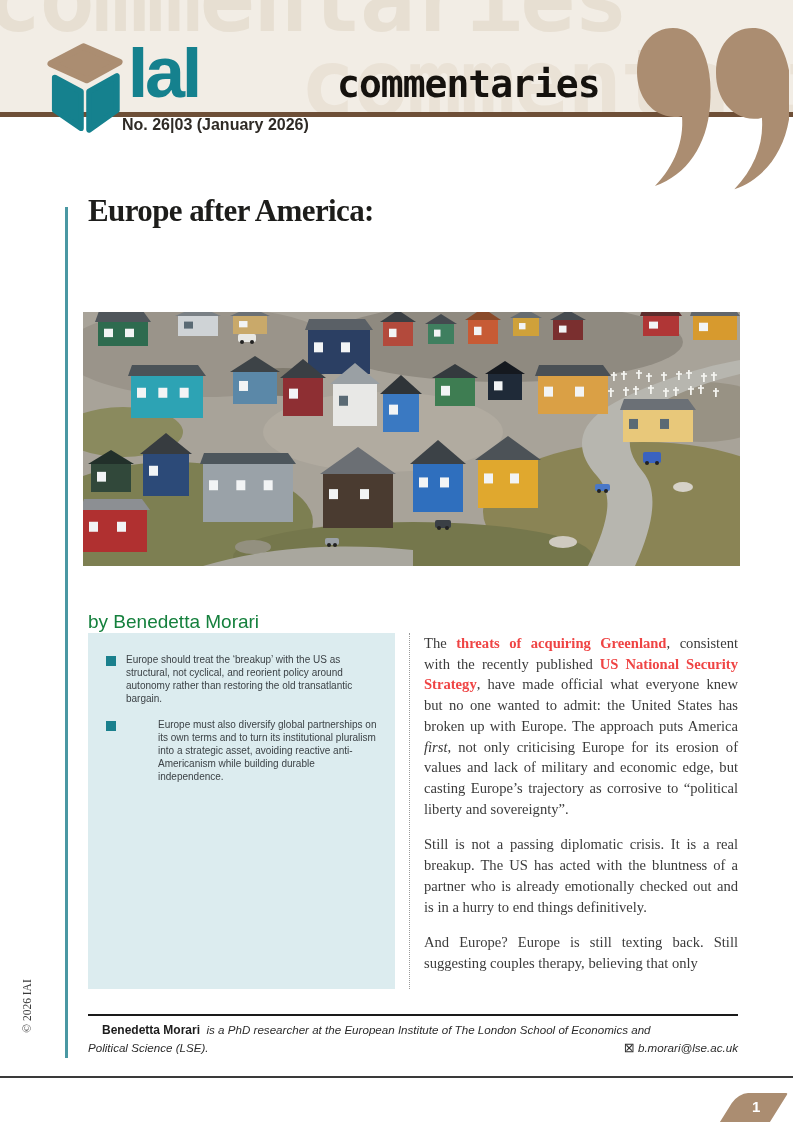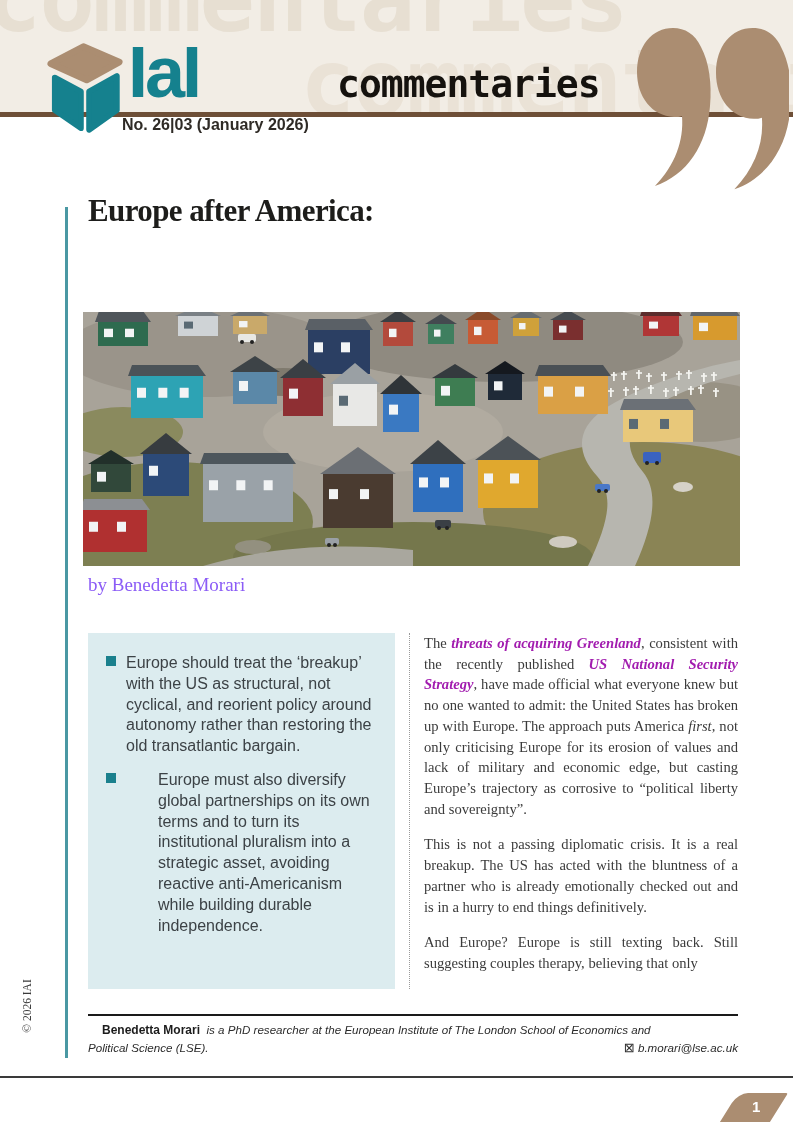--- a/index.html
+++ b/index.html
@@ -17,34 +17,34 @@
   .logo{position:absolute;left:44px;top:40px;z-index:3;}
   .logotext{position:absolute;left:128px;top:36px;font-size:72px;font-weight:bold;
             letter-spacing:-3px;color:#15818e;z-index:3;line-height:1;}
   .issue{position:absolute;left:122px;top:116px;font-size:16px;font-weight:bold;color:#2f2b26;z-index:3;}
   .quotes{position:absolute;left:637px;top:26px;z-index:3;}
   
   .tealrule{position:absolute;left:65px;top:207px;width:2.5px;height:851px;background:#4a98a3;}
   h1{position:absolute;left:88px;top:192px;margin:0;font-size:31px;line-height:37px;
      font-weight:bold;letter-spacing:-0.6px;color:#1d1d1b;font-family:Liberation Serif, serif;}
   .photo{position:absolute;left:83px;top:312px;}
-  .byline{position:absolute;left:88px;top:574px;font-family:Liberation Serif, serif;
-          font-size:19px;color:#8b5cf6;}
+  .byline{position:absolute;left:88px;top:611px;font-family:Liberation Sans, sans-serif;
+          font-size:19px;color:#15803d;}
   
   .columns{position:absolute;left:88px;top:633px;width:650px;display:flex;}
   .absbox{width:307px;flex:none;background:#dcecef;padding:20px 16px 18px 18px;box-sizing:border-box;}
   .absbox ul{list-style:none;margin:0;padding:0;}
-  .absbox li{display:flex;gap:10px;margin-bottom:13px;font-size:16px;line-height:1.3;color:#3c4246;}
+  .absbox li{display:flex;gap:10px;margin-bottom:13px;font-size:10px;line-height:1.3;color:#3c4246;}
   .absbox li:last-child{margin-bottom:0;gap:42px;}
   .sq{flex:none;width:10px;height:10px;margin-top:3px;background:#1a808d;}
   .bodycol{margin-left:14px;border-left:1px dotted #9a9a9a;padding-left:14px;width:314px;
            box-sizing:content-box;min-height:335px;font-family:"Liberation Serif",serif;
            font-size:14.6px;line-height:1.42;color:#3b3b3b;text-align:justify;}
   .bodycol p{margin:0 0 15px 0;}
-  .lnk{color:#a21caf;font-weight:bold;text-decoration:none;font-style:italic;}
+  .lnk{color:#ef4444;font-weight:bold;text-decoration:none;}
   
   .footrule{position:absolute;left:88px;top:1014px;width:650px;height:1.5px;background:#1a1a1a;}
   .bio{position:absolute;left:88px;top:1021px;width:650px;font-size:11.6px;font-style:italic;
        color:#2b2b2b;line-height:1.5;}
   .bio .bioname{font-style:normal;font-weight:bold;font-size:12px;color:#1c1c1c;padding-left:14px;}
   .bio .biotext{display:block;width:575px;}
   .email{position:absolute;right:0;top:17px;font-style:italic;color:#2b2b2b;text-decoration:none;}
   .env{font-style:normal;font-size:13px;}
   .bottomrule{position:absolute;left:0;top:1076px;width:793px;height:1.5px;background:#3a3a3a;}
   .copyright{position:absolute;left:-38px;top:1000px;width:130px;text-align:center;
@@ -273,21 +273,21 @@
             <span>Europe should treat the ‘breakup’ with the US as structural, not cyclical, and reorient policy around autonomy rather than restoring the old transatlantic bargain.</span>
           </li>
           <li>
             <span class="sq"></span>
             <span>Europe must also diversify global partnerships on its own terms and to turn its institutional pluralism into a strategic asset, avoiding reactive anti-Americanism while building durable independence.</span>
           </li>
         </ul>
     </div>
     <div class="bodycol" id="bodycol">
         <p><span>The </span><a class="lnk" href="#">threats of acquiring Greenland</a><span>, consistent with the recently published </span><a class="lnk" href="#">US National Security Strategy</a><span>, have made official what everyone knew but no one wanted to admit: the United States has broken up with Europe. The approach puts America </span><em>first</em><span>, not only criticising Europe for its erosion of values and lack of military and economic edge, but casting Europe’s trajectory as corrosive to “political liberty and sovereignty”.</span></p>
-        <p><span>This is not a passing diplomatic crisis. It is a real breakup. The US has acted with the bluntness of a partner who is already emotionally checked out and is in a hurry to end things definitively.</span></p>
+        <p><span>Still is not a passing diplomatic crisis. It is a real breakup. The US has acted with the bluntness of a partner who is already emotionally checked out and is in a hurry to end things definitively.</span></p>
         <p><span>And Europe? Europe is still texting back. Still suggesting couples therapy, believing that only</span></p>
       </div>
   </div>
 
   <div class="footrule"></div>
   <div class="bio">
     <span class="biotext"><span class="bioname">Benedetta Morari</span>&nbsp; <span>is a PhD researcher at the European Institute of The London School of Economics and Political Science (LSE).</span></span>
     <a class="email" href="#"><span class="env">⊠</span> <span>b.morari@lse.ac.uk</span></a>
   </div>
   <div class="bottomrule"></div>

